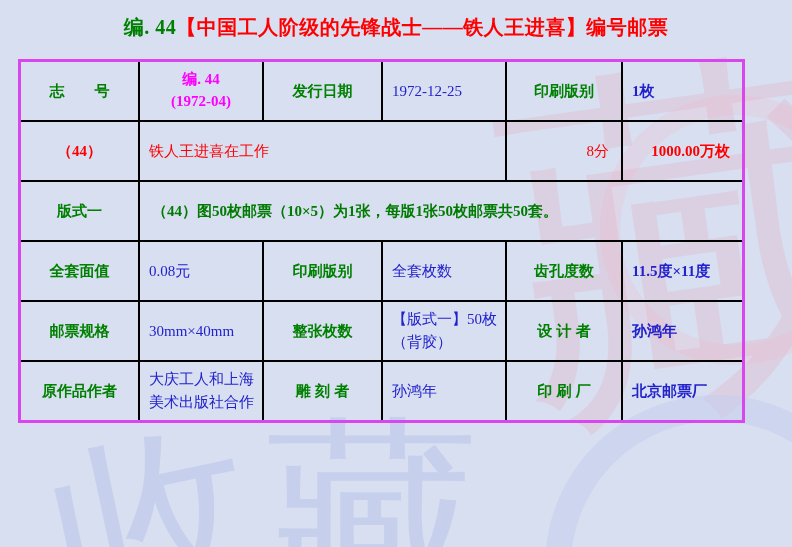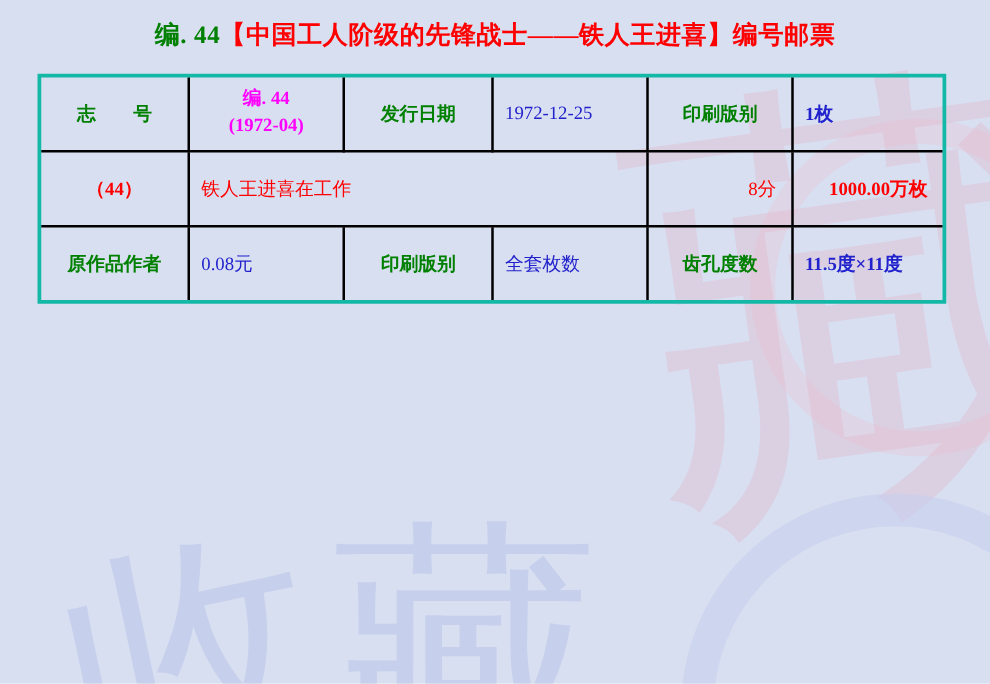--- a/index.html
+++ b/index.html
@@ -23,22 +23,22 @@
   .title{
     position:absolute;left:0;top:14px;width:792px;
     text-align:center;
     font-family:"Liberation Serif",serif;
     font-weight:bold;font-size:20px;letter-spacing:0.5px;
     white-space:nowrap;
   }
   .title .t-green{color:#008000;}
   .title .t-red{color:#ff0000;}
   .tbl-wrap{
-    position:absolute;left:30px;top:59px;
-    border:3px solid #14b8a6;
+    position:absolute;left:18px;top:59px;
+    border:3px solid #d946ef;
     background:transparent;
   }
   table{border-collapse:collapse;table-layout:fixed;width:721px;}
   td{
     border:2px solid #000;
     height:54px;
     padding:2px 6px;
     font-size:15px;
     vertical-align:middle;
     overflow:hidden;
@@ -109,30 +109,50 @@
           <td class="val">1枚</td>
         </tr>
 
         <tr>
           <td class="red-label">（44）</td>
           <td colspan="3" class="val red">铁人王进喜在工作</td>
           <td class="val red right">8分</td>
           <td class="val red right">1000.00万枚</td>
         </tr>
 
+        <tr>
+          <td class="lbl">版式一</td>
+          <td colspan="5" class="green-desc">（44）图50枚邮票（10×5）为1张，每版1张50枚邮票共50套。</td>
+        </tr>
 
         <tr>
-          <td class="lbl">原作品作者</td>
+          <td class="lbl">全套面值</td>
           <td class="val">0.08元</td>
           <td class="lbl">印刷版别</td>
           <td class="val">全套枚数</td>
           <td class="lbl">齿孔度数</td>
           <td class="val">11.5度×11度</td>
         </tr>
 
+        <tr>
+          <td class="lbl">邮票规格</td>
+          <td class="val">30mm×40mm</td>
+          <td class="lbl">整张枚数</td>
+          <td class="val wrap2">【版式一】50枚 （背胶）</td>
+          <td class="lbl">设 计 者</td>
+          <td class="val">孙鸿年</td>
+        </tr>
 
+        <tr>
+          <td class="lbl">原作品作者</td>
+          <td class="val wrap2">大庆工人和上海美术出版社合作</td>
+          <td class="lbl">雕 刻 者</td>
+          <td class="val">孙鸿年</td>
+          <td class="lbl">印 刷 厂</td>
+          <td class="val">北京邮票厂</td>
+        </tr>
 
 
       </tbody>
         </table>
     </div>
   </div>
 </div>
 
 </body></html>

